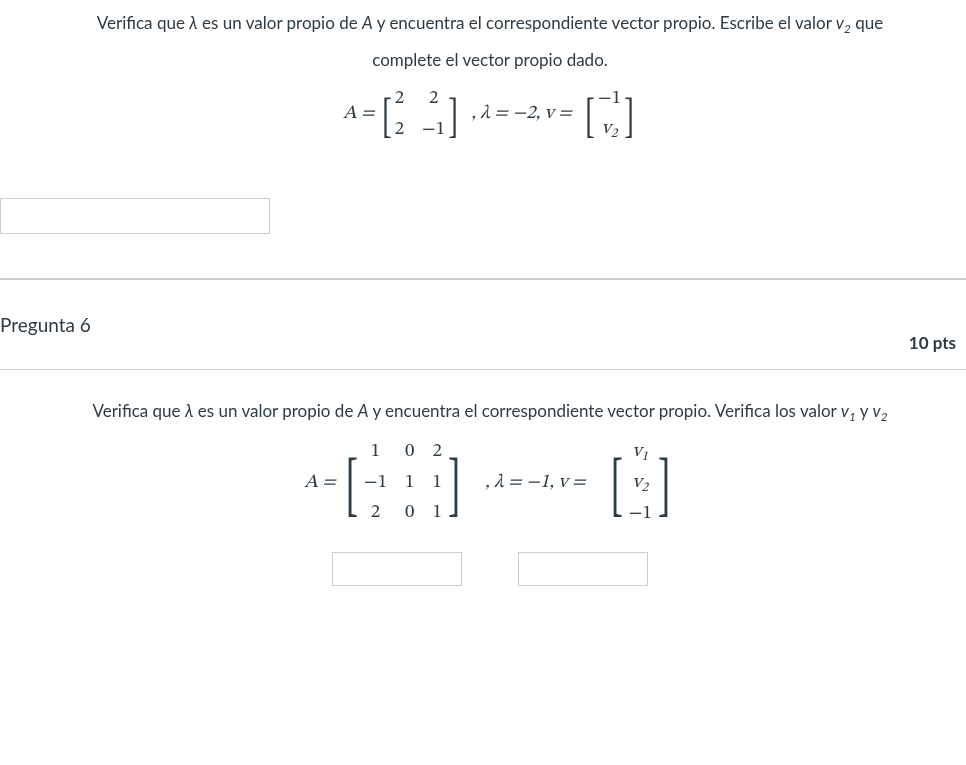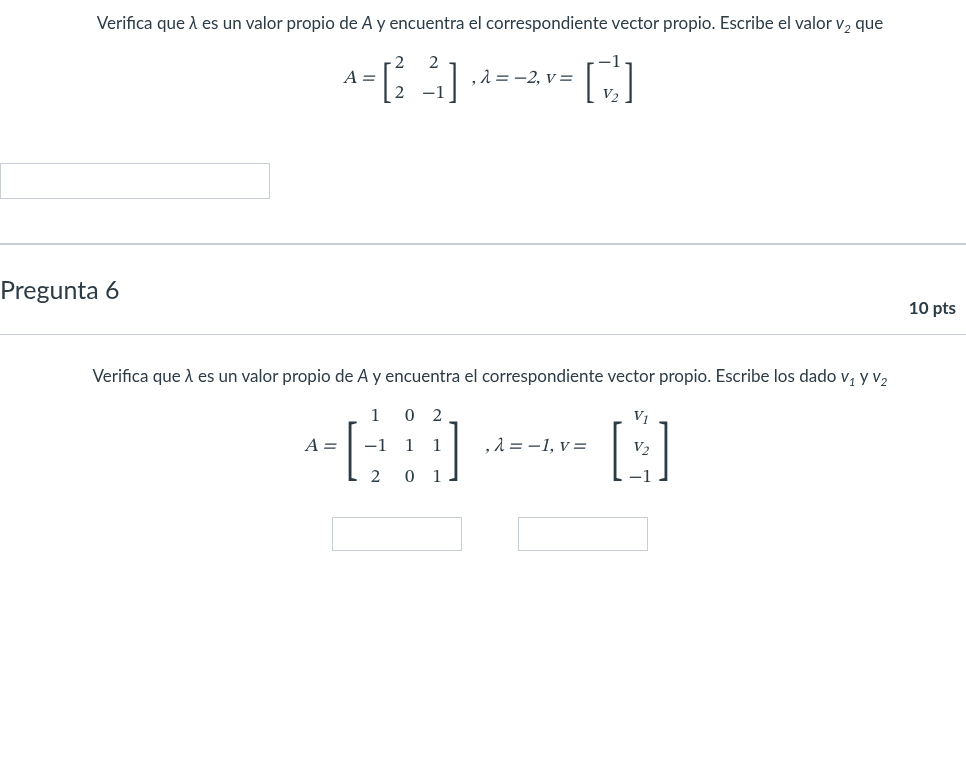--- a/index.html
+++ b/index.html
@@ -92,21 +92,21 @@
     .q-header {
       display: flex;
       justify-content: space-between;
       align-items: center;
       padding: 16px 10px 16px 0;
       border-bottom: 1px solid #c7cdd1;
       border-top: 1px solid #c7cdd1;
       background: #fff;
     }
     .q-title {
-      font-size: 25px;
+      font-size: 19px;
       color: #2d3b45;
     }
     .q-pts {
       font-size: 17px;
       font-weight: 700;
       color: #2d3b45;
       margin-top: 36px;
     }
     .small-inputs {
       text-align: center;
@@ -117,20 +117,21 @@
     }
   </style>
 </head>
 <body>
 
 <div class="question-block">
   <div class="question-text">
     <p>
       <span>Verifica que </span><span class="mvar">λ</span><span> es un valor propio de </span><span class="mvar">A</span><span> y encuentra el correspondiente vector propio. Escribe el valor </span><span class="mvar"><span>v</span><span class="sub-sm">2</span></span><span> que</span>
     </p>
+    <p>complete el vector propio dado.</p>
 
     <div class="math-line">
       <span class="mvar">A =</span>
       <span class="matrix-bracket">
         <span class="bracket-l">[</span>
         <span class="matrix-grid m2x2">
           <span>2</span>
           <span>2</span>
           <span>2</span>
           <span>−1</span>
@@ -155,21 +156,21 @@
 </div>
 
 <div>
   <div class="q-header">
     <span class="q-title">Pregunta 6</span>
     <span class="q-pts">10 pts</span>
   </div>
 
   <div class="question-text" style="padding-top:28px">
     <p>
-      <span>Verifica que </span><span class="mvar">λ</span><span> es un valor propio de </span><span class="mvar">A</span><span> y encuentra el correspondiente vector propio. Escribe los dado </span><span class="mvar"><span>v</span><span class="sub-sm">1</span></span><span> y </span><span class="mvar"><span>v</span><span class="sub-sm">2</span></span>
+      <span>Verifica que </span><span class="mvar">λ</span><span> es un valor propio de </span><span class="mvar">A</span><span> y encuentra el correspondiente vector propio. Verifica los valor </span><span class="mvar"><span>v</span><span class="sub-sm">1</span></span><span> y </span><span class="mvar"><span>v</span><span class="sub-sm">2</span></span>
     </p>
 
     <div class="math-line">
       <span class="mvar">A =</span>
       <span class="matrix-bracket">
         <span class="bracket-l3">[</span>
         <span class="matrix-grid m3x3">
           <span>1</span>
           <span>0</span>
           <span>2</span>

